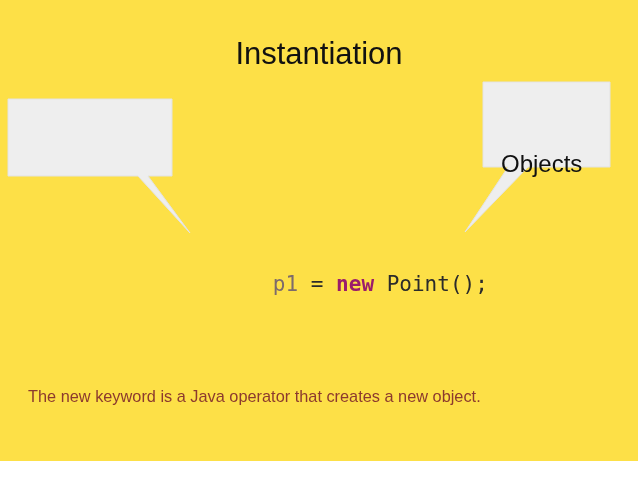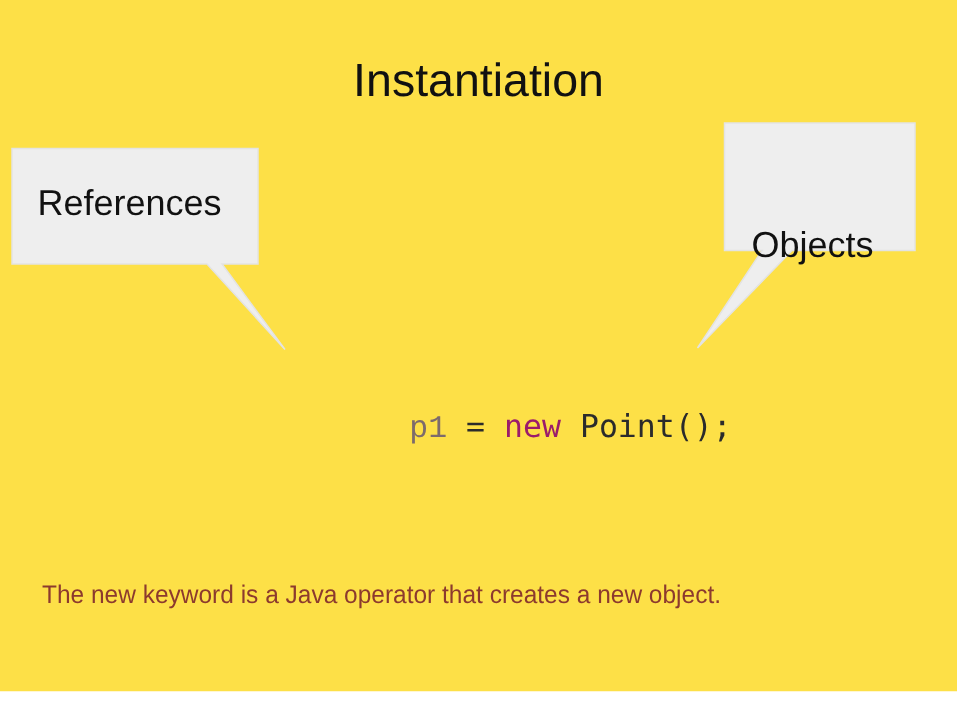--- a/index.html
+++ b/index.html
@@ -35,23 +35,23 @@
   #code-block {
     position: absolute;
     left: 197px;
     top: 186px;
     font-family: "DejaVu Sans Mono", "Liberation Mono", monospace;
     font-size: 21px;
     line-height: 28px;
     white-space: pre;
   }
   .code-line { display: block; }
-  .tok-var   { color: #7d6b6b; font-family: Liberation Mono, monospace; }
+  .tok-var   { color: #7d6b6b; }
   .tok-op    { color: #2b2b2b; }
-  .tok-kw    { color: #9b1c6b; font-weight: normal; }
+  .tok-kw    { color: #9b1c6b; font-weight: bold; }
   .tok-type  { color: #2b2b2b; }
   .tok-punct { color: #2b2b2b; }
 
   
   .callout-svg {
     position: absolute;
     overflow: visible;
   }
   .callout-shape {
     fill: #eeeeee;
@@ -90,21 +90,20 @@
 </head>
 <body>
 
 <div id="slide">
 
   <div id="slide-title">Instantiation</div>
 
   <svg id="callout-references-svg" class="callout-svg" width="200" height="150" viewBox="0 0 200 150">
     <path class="callout-shape" d="M 8 9 L 172 9 L 172 86 L 148 86 L 190 143 L 138 86 L 105 86 L 8 86 Z"></path>
   </svg>
-  <div id="callout-references-label" class="callout-label">References</div>
 
   <svg id="callout-objects-svg" class="callout-svg" width="198" height="165" viewBox="0 0 198 165">
     <path class="callout-shape" d="M 43 8 L 170 8 L 170 93 L 88 93 L 25 158 L 68 93 L 43 93 Z"></path>
   </svg>
   <div id="callout-objects-label" class="callout-label">Objects</div>
 
   <div id="code-block">
     <span class="code-line">
       <span class="tok-var">p1</span><span class="tok-op"> = </span><span class="tok-kw">new</span><span class="tok-op"> </span><span class="tok-type">Point</span><span class="tok-punct">();</span>
     </span>

